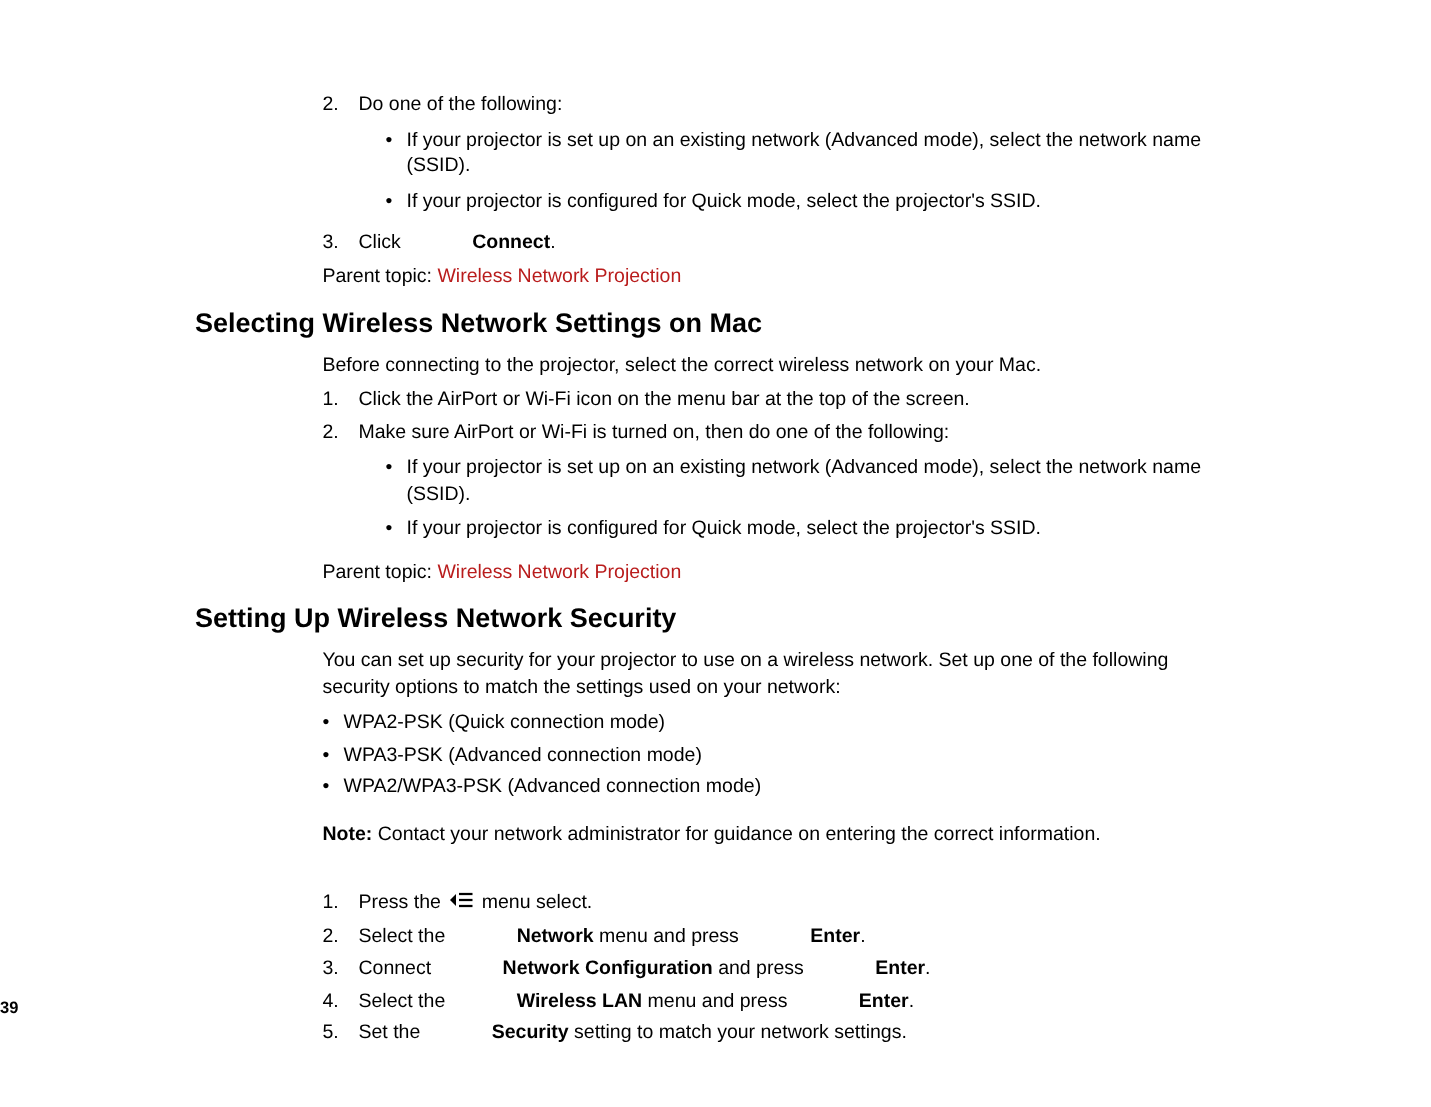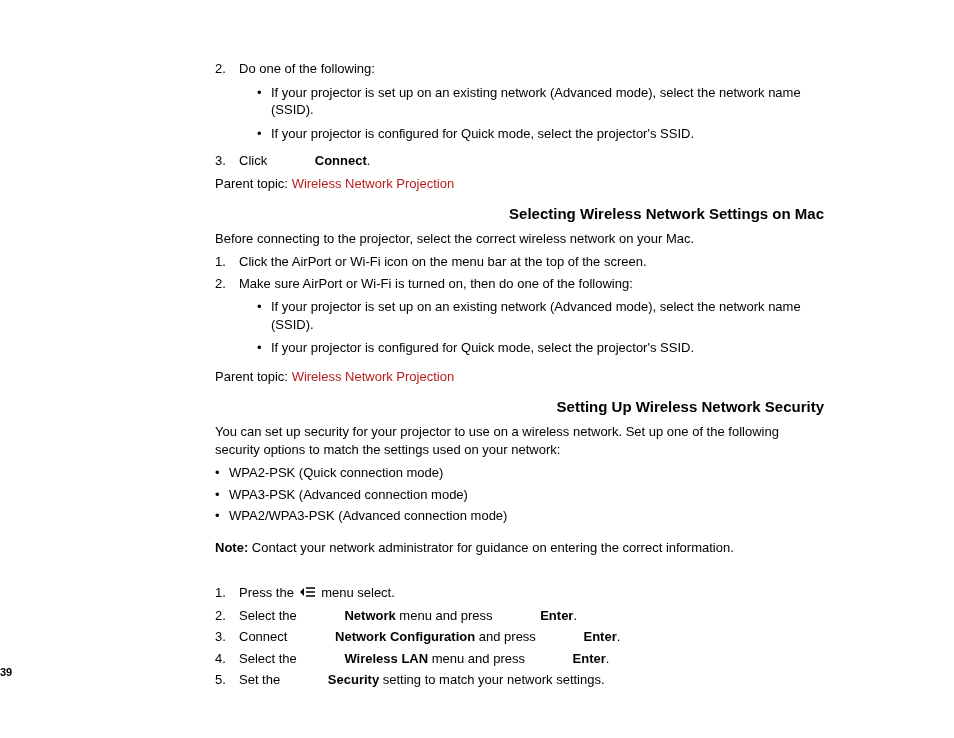--- a/index.html
+++ b/index.html
@@ -45,25 +45,24 @@
     flex-shrink: 0;
   }
   .parent-topic {
     padding-left: 85px;
     margin-top: 6px;
     margin-bottom: 10px;
   }
   .parent-topic .lbl { font-weight: normal; }
   .link { color: #b91c1c; }
   h2.section {
-    font-size: 15px;
+    font-size: 18px;
     font-weight: bold;
     margin: 14px 0 8px 0;
     padding: 0;
-    text-align: right;
   }
   .intro {
     padding-left: 85px;
     margin-bottom: 6px;
     line-height: 1.35;
   }
   .plain-bullets {
     padding-left: 85px;
   }
   .plain-bullet {

